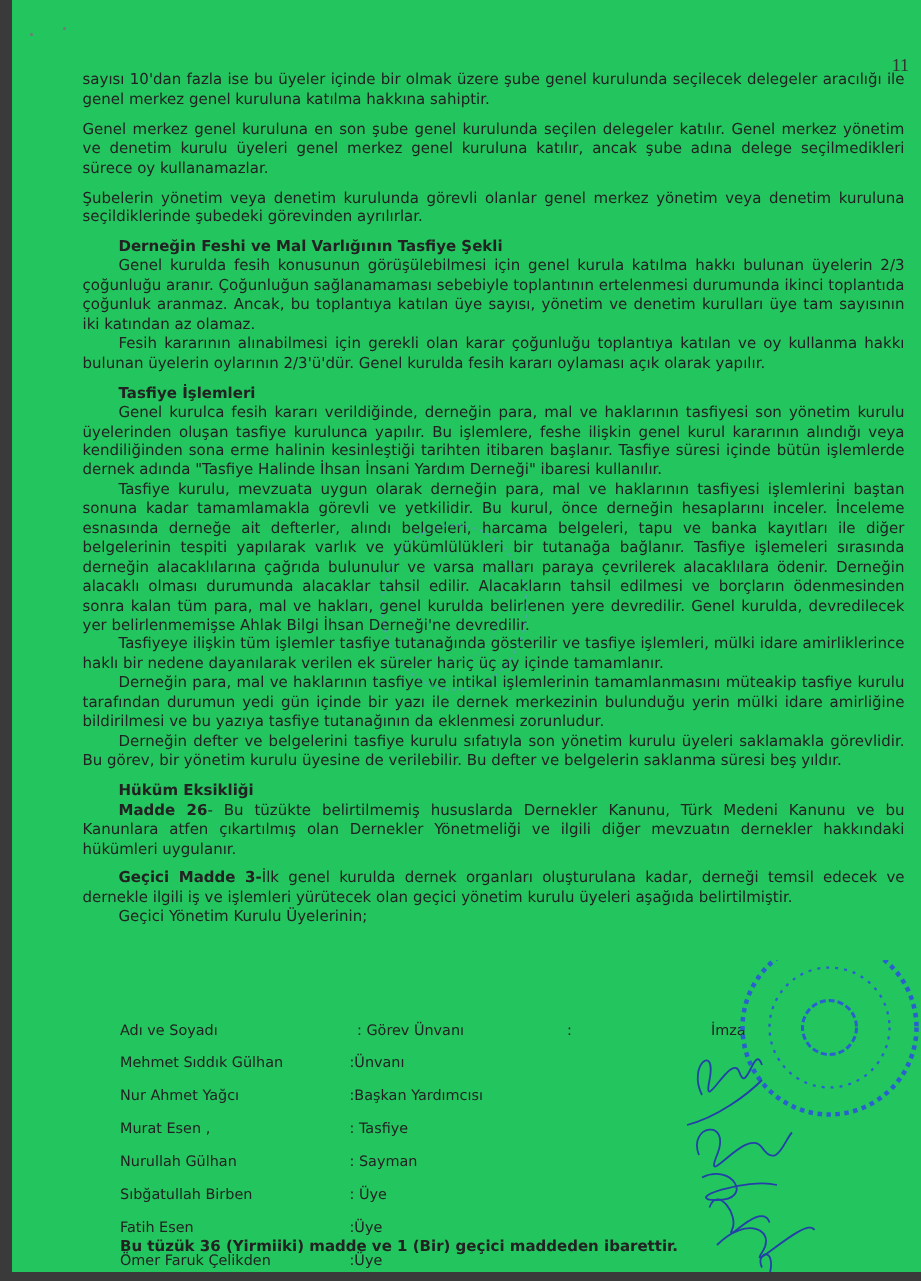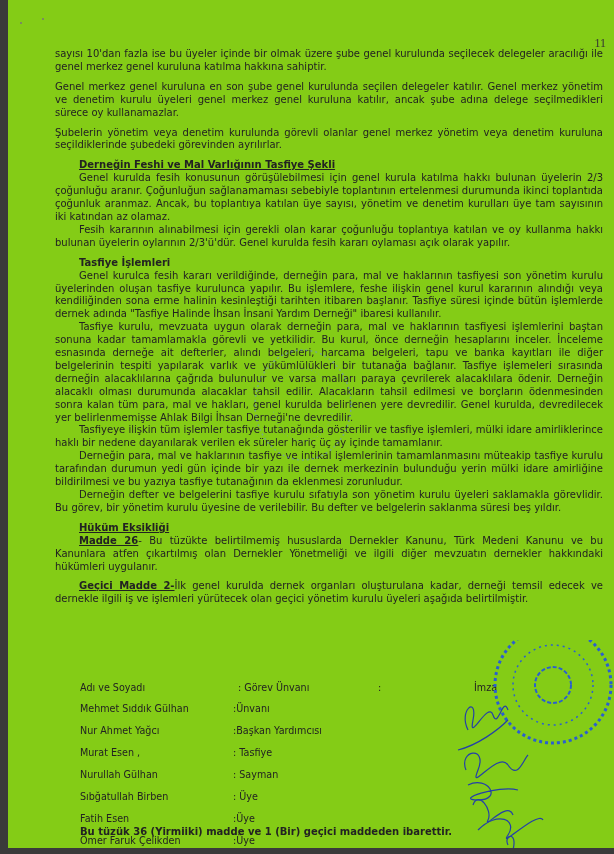--- a/index.html
+++ b/index.html
@@ -3,35 +3,35 @@
 <meta charset="utf-8">
 <style>
   html, body { margin: 0; padding: 0; }
   body {
     width: 614px; height: 854px; overflow: hidden; position: relative;
     background: #3a3a3a;
     font-family: "DejaVu Sans", sans-serif;
   }
   .page {
     position: absolute; left: 8px; top: 0; width: 606px; height: 848px;
-    background: #84cc16; overflow: hidden;
+    background: #22c55e; overflow: hidden;
   }
   .pn {
     position: absolute; right: 8px; top: 36px;
     font-family: "Liberation Serif", serif; font-size: 12px; color: #333;
   }
   .dot { position: absolute; width: 2px; height: 2px; background: #777; border-radius: 1px; }
   .txt {
     position: absolute; left: 47px; width: 548px;
     font-size: 10px; line-height: 12.9px; color: #222;
     text-align: justify;
   }
   .txt p { margin: 0; }
   .ind { text-indent: 24px; }
-  .b { font-weight: bold; text-decoration: underline; }
+  .b { font-weight: bold; }
   .bi { font-weight: bold; }
   .sig-table { position: absolute; left: 72px; width: 380px; font-size: 9.6px; color: #222; }
   .row { position: absolute; left: 0; white-space: nowrap; }
   .row .n { position: absolute; left: 0; }
   .row .r { position: absolute; left: 128px; }
   .stamp { position: absolute; left: 430px; top: 640px; }
   .foot { position: absolute; left: 72px; top: 826px; font-size: 10px; font-weight: bold; color: #222; white-space: nowrap; }
 </style>
 </head>
 <body>
@@ -56,22 +56,23 @@
     <p class="ind">Tasfiyeye ilişkin tüm işlemler tasfiye tutanağında gösterilir ve tasfiye işlemleri, mülki idare amirliklerince haklı bir nedene dayanılarak verilen ek süreler hariç üç ay içinde tamamlanır.</p>
     <p class="ind">Derneğin para, mal ve haklarının tasfiye ve intikal işlemlerinin tamamlanmasını müteakip tasfiye kurulu tarafından durumun yedi gün içinde bir yazı ile dernek merkezinin bulunduğu yerin mülki idare amirliğine bildirilmesi ve bu yazıya tasfiye tutanağının da eklenmesi zorunludur.</p>
     <p class="ind">Derneğin defter ve belgelerini tasfiye kurulu sıfatıyla son yönetim kurulu üyeleri saklamakla görevlidir. Bu görev, bir yönetim kurulu üyesine de verilebilir. Bu defter ve belgelerin saklanma süresi beş yıldır.</p>
 
     <p class="ind b" style="margin-top:7px">Hüküm Eksikliği</p>
     <p class="ind">
       <span class="b">Madde 26</span><span>- Bu tüzükte belirtilmemiş hususlarda Dernekler Kanunu, Türk Medeni Kanunu ve bu Kanunlara atfen çıkartılmış olan Dernekler Yönetmeliği ve ilgili diğer mevzuatın dernekler hakkındaki hükümleri uygulanır.</span>
     </p>
 
     <p class="ind" style="margin-top:7px">
-      <span class="b">Geçici Madde 2-</span><span>İlk genel kurulda dernek organları oluşturulana kadar, derneği temsil edecek ve dernekle ilgili iş ve işlemleri yürütecek olan geçici yönetim kurulu üyeleri aşağıda belirtilmiştir.</span>
+      <span class="b">Geçici Madde 3-</span><span>İlk genel kurulda dernek organları oluşturulana kadar, derneği temsil edecek ve dernekle ilgili iş ve işlemleri yürütecek olan geçici yönetim kurulu üyeleri aşağıda belirtilmiştir.</span>
     </p>
+    <p class="ind">Geçici Yönetim Kurulu Üyelerinin;</p>
   </div>
 
   <div class="sig-table" style="top:682px">
     <div class="row" style="top:0">
       <span class="n">Adı ve Soyadı</span>
       <span class="r" style="left:158px">:  Görev Ünvanı</span>
       <span class="r" style="left:298px">:</span>
       <span class="r" style="left:394px">İmza</span>
     </div>
     <div class="row" style="top:21px">

